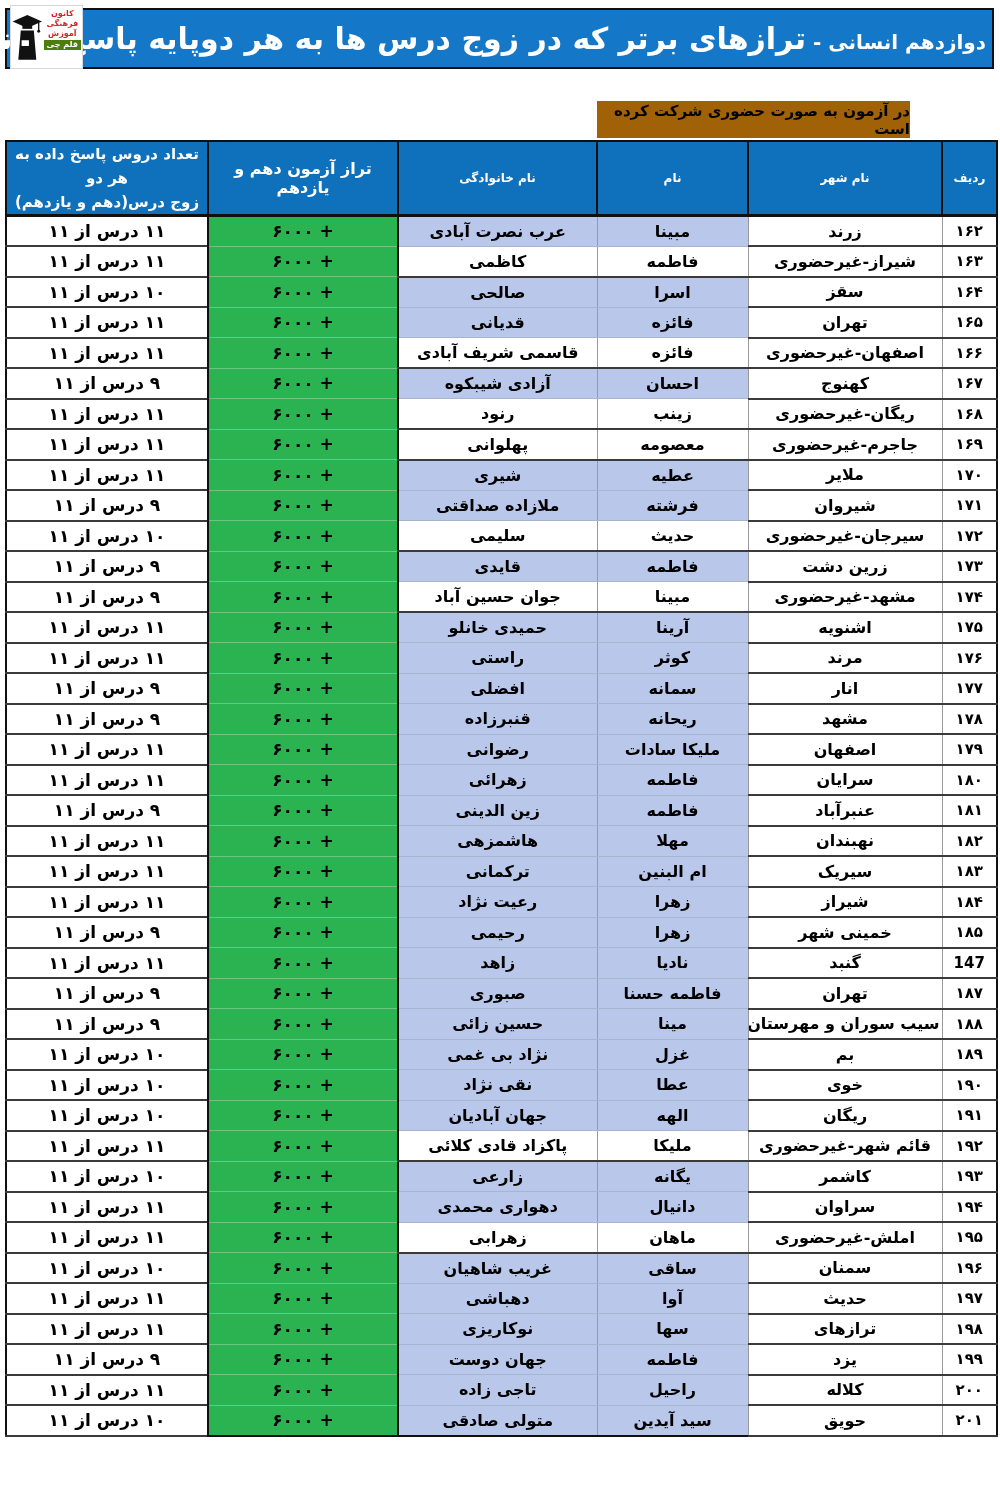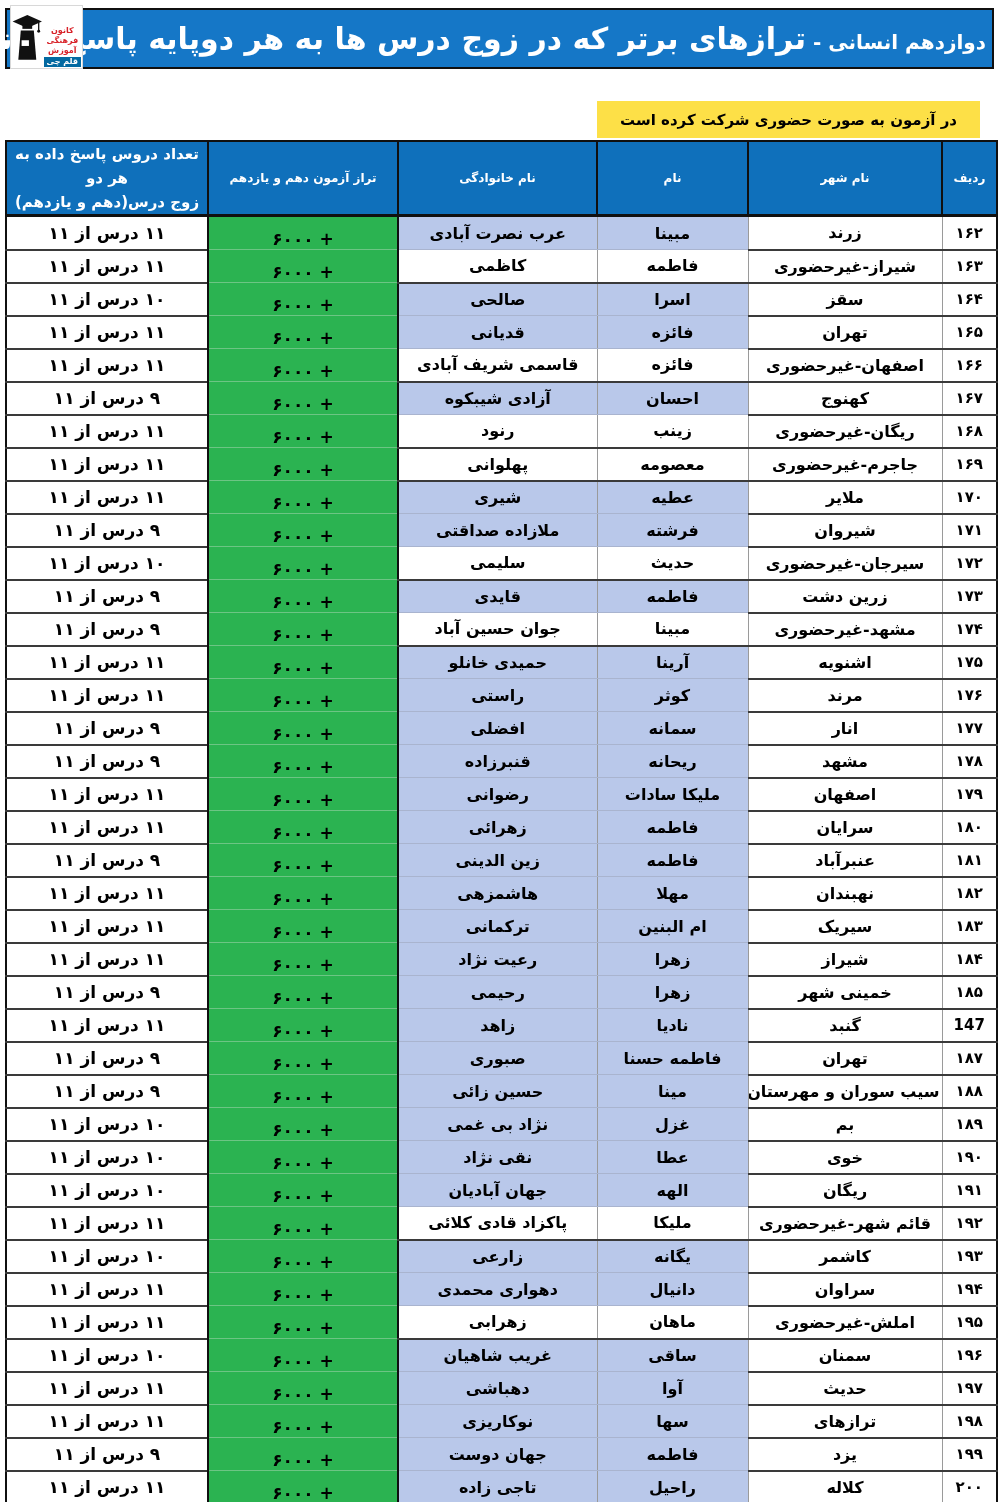--- a/index.html
+++ b/index.html
@@ -48,48 +48,47 @@
     border: 1px solid #d8d8d8;
     display: flex;
     direction: ltr;
     overflow: hidden;
   }
   .logo-fig { width: 40px; height: 100%; }
   .logo-txt {
     flex: 1;
     display: flex;
     flex-direction: column;
-    justify-content: flex-end;
     align-items: center;
     padding: 3px 1px 1px 0;
   }
   .logo-word {
     color: #d8232a;
     font-size: 8px;
     line-height: 1.25;
     direction: rtl;
     white-space: nowrap;
   }
   .logo-badge {
-    background: #0369a1;
+    background: #4d7c0f;
     color: #fff;
     font-size: 8px;
     line-height: 1.3;
     padding: 0 3px;
     margin-top: 1px;
     direction: rtl;
     white-space: nowrap;
   }
 
   
   .legend {
     position: absolute;
     left: 597px; top: 101px;
-    width: 383px; height: 37px;
-    background: #fde047;
+    width: 313px; height: 37px;
+    background: #a16207;
     display: flex;
     align-items: center;
     justify-content: center;
     direction: rtl;
     font-size: 15px;
   }
 
   
   .data-table {
     position: absolute;
@@ -105,21 +104,21 @@
     color: #fff;
     height: 60px;
     text-align: center;
     vertical-align: middle;
     font-size: 12px;
     border: 2px solid #101010;
     border-bottom: 3px solid #101010;
     padding: 0 2px;
   }
   .data-table th.h-count { font-size: 15px; line-height: 1.6; margin-left: 41px; }
-  .data-table th.h-score { font-size: 12px; }
+  .data-table th.h-score { font-size: 16px; }
 
   .data-table td {
     height: 30.5px;
     text-align: center;
     vertical-align: middle;
     background: #fff;
     font-size: 16px;
     border: 1px solid #9a9a9a;
     border-bottom: 2px solid #3a3a3a;
     padding: 0 2px;
@@ -137,21 +136,20 @@
     border-left: 2px solid #101010;
     border-right: 2px solid #101010;
     border-bottom: 1px solid #6cc584;
     font-size: 17px;
   }
   .num-ltr {
     direction: ltr;
     unicode-bidi: isolate;
     display: inline-block;
     letter-spacing: 1px;
-    margin-top: 12px;
   }
 </style>
 </head>
 <body>
 
 <div class="page">
 
   <div class="titlebar">
     <div class="title-line">
       <span class="title-small">دوازدهم انسانی - </span><span class="title-main">ترازهای برتر که در زوج درس ها به هر دوپایه پاسخ دادند</span>

